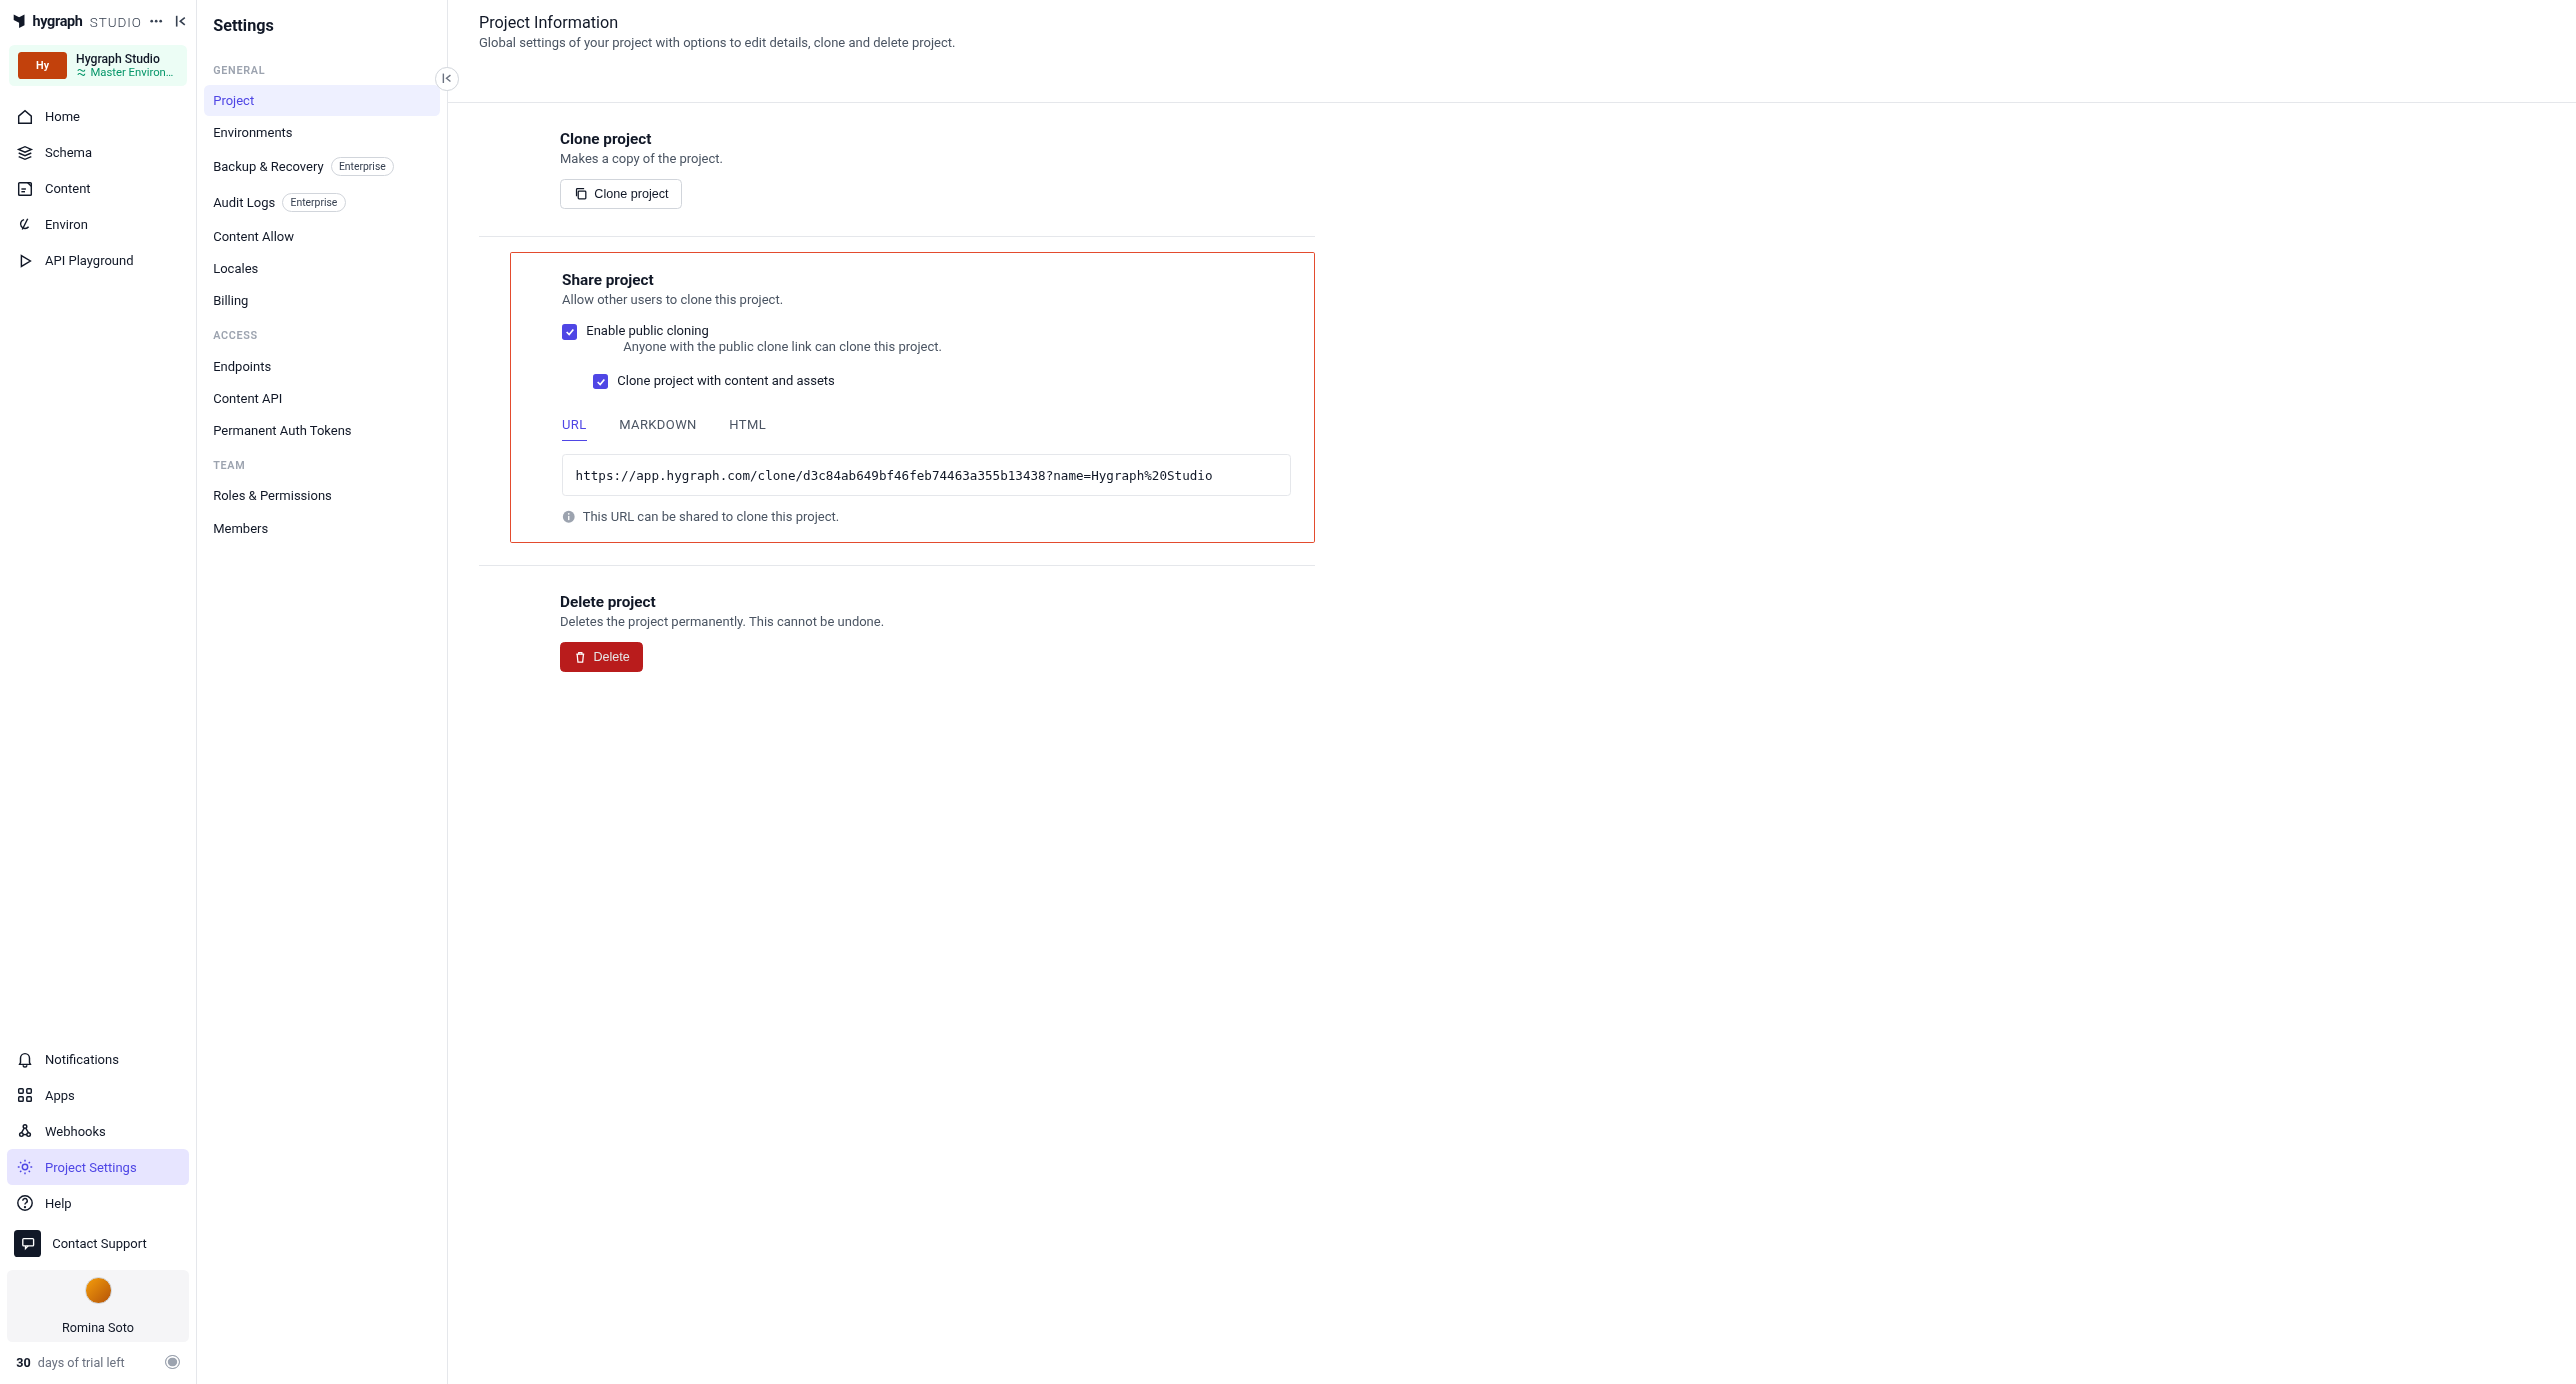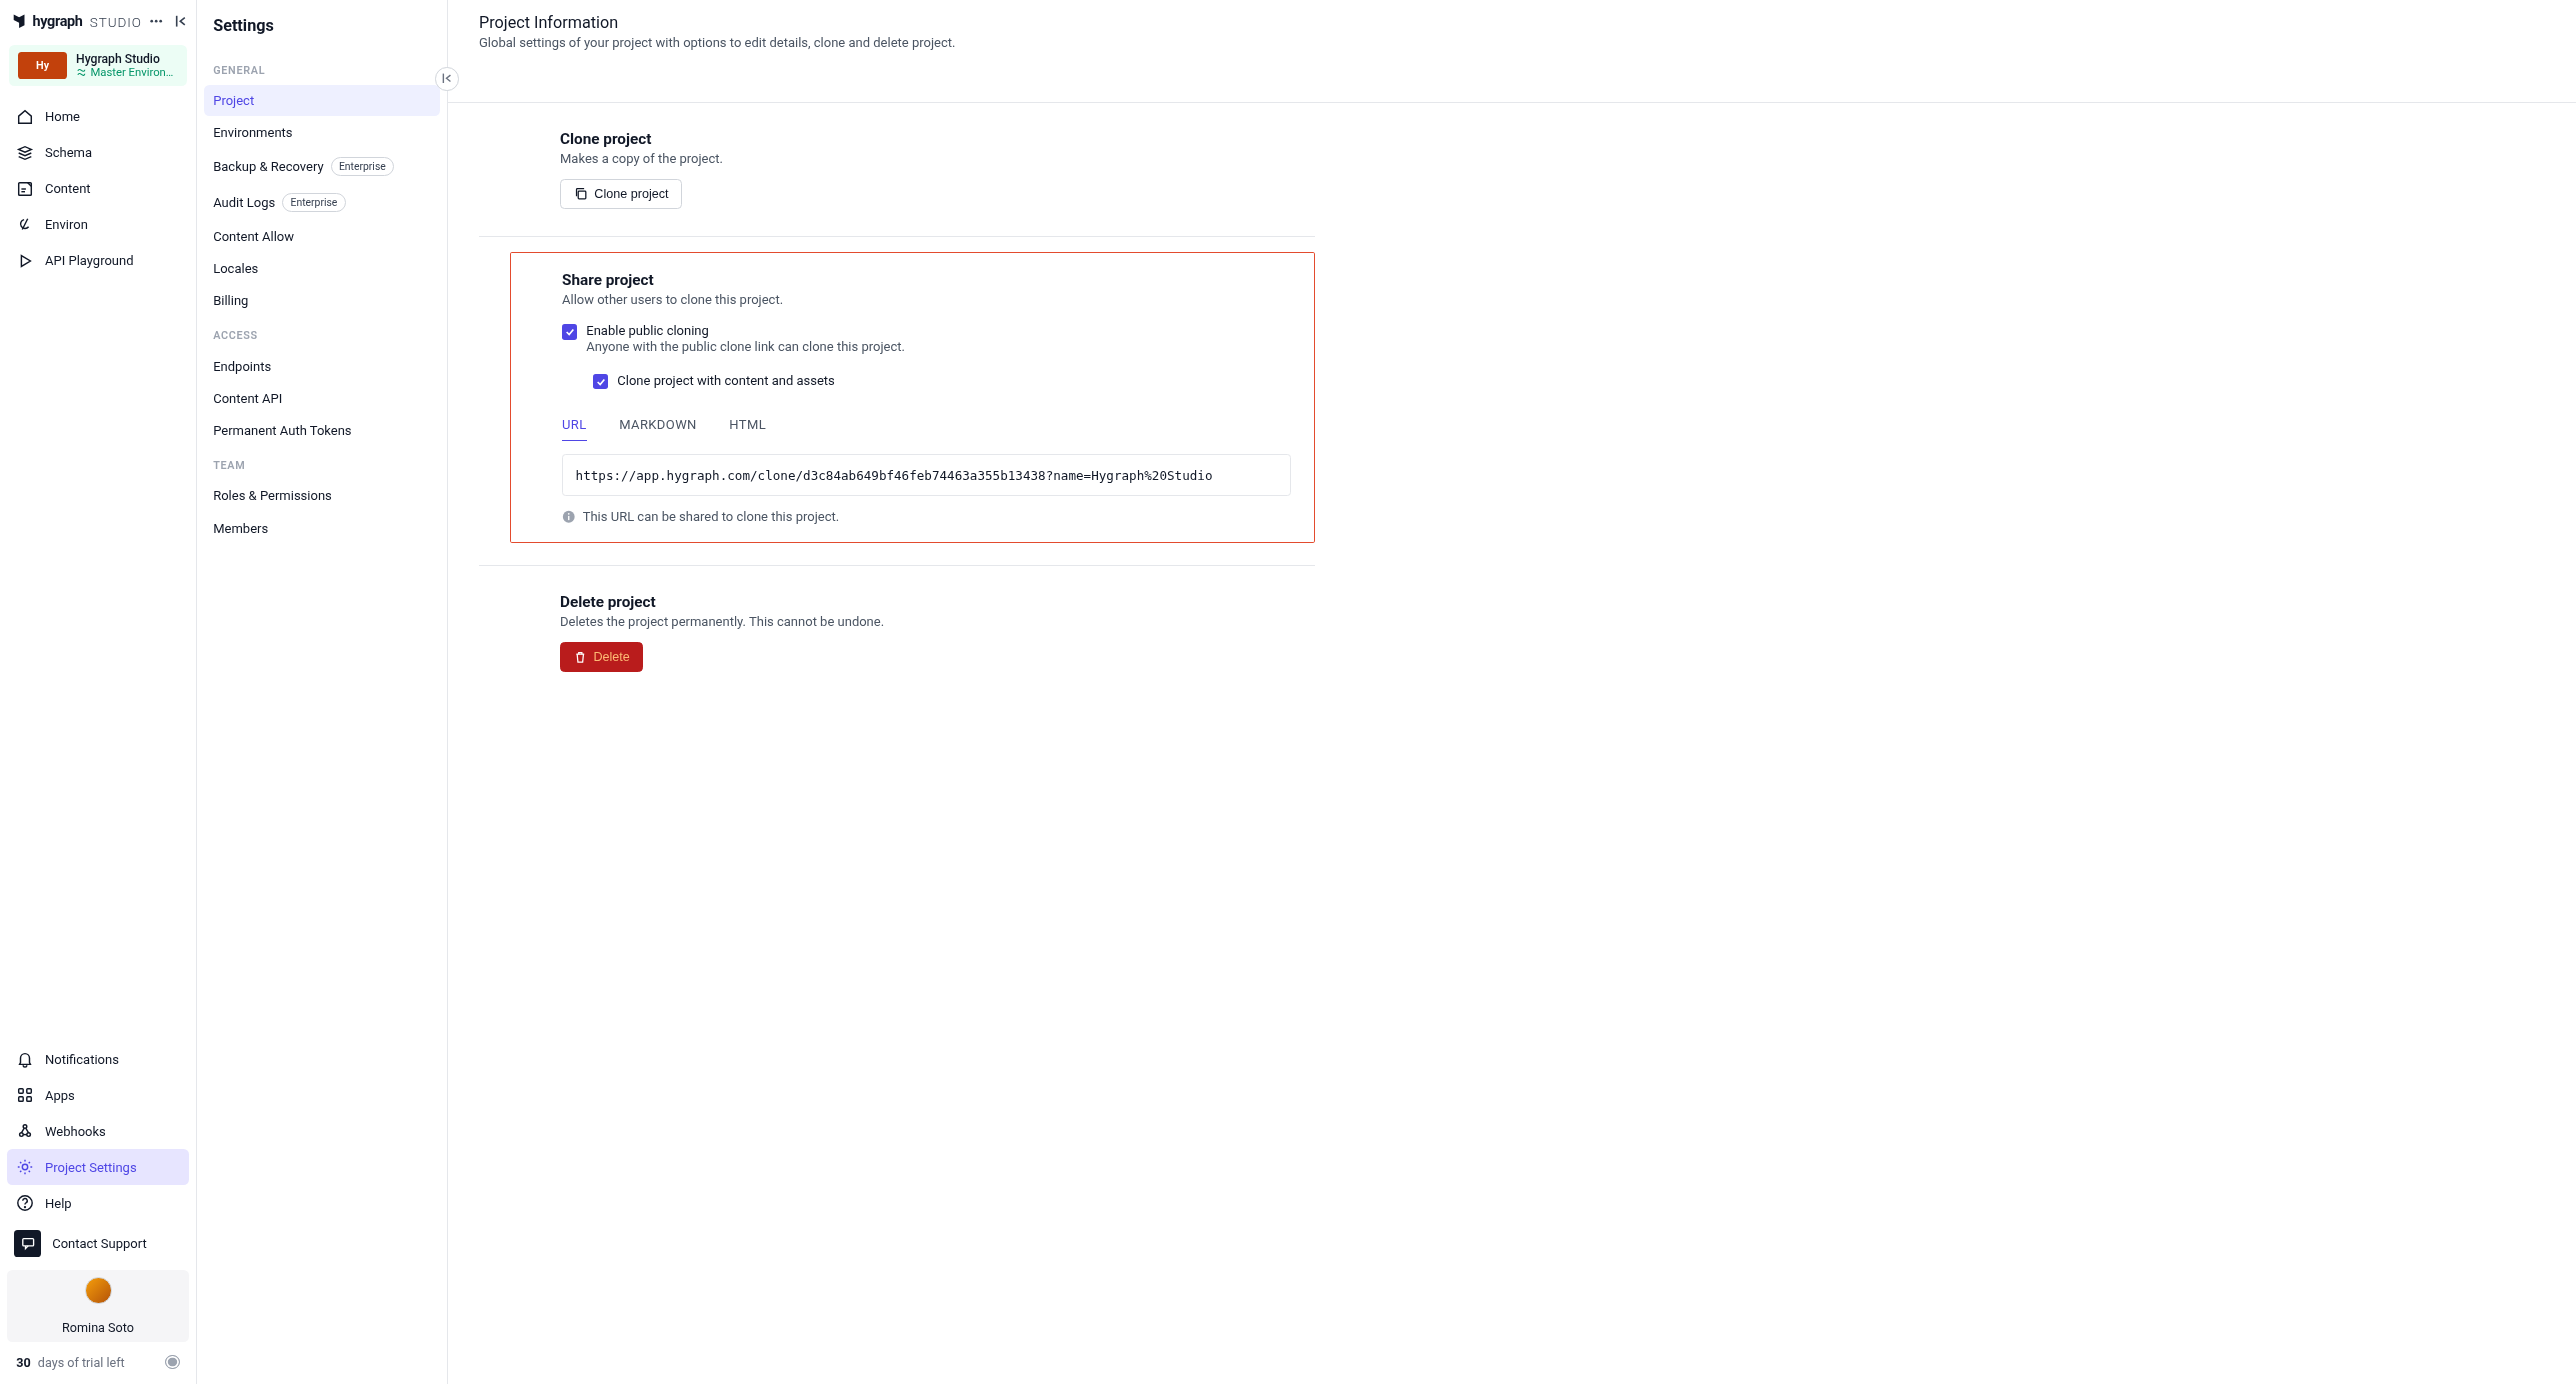--- a/index.html
+++ b/index.html
@@ -42,26 +42,26 @@
 
 .main { flex: 1; overflow: auto; }
 .main-inner { padding: 12.6px 18px 36px 31px; max-width: 885px; }
 .page-title { font-size: 16.2px; font-weight: 400; margin-bottom: 3px; }
 .page-sub { color: #4b5563; font-size: 13px; }
 .divider { border-top: 0.9px solid #e5e7eb; margin: 16.2px 0 0 0; }
 .section { padding: 27px 0 27px 81px; border-bottom: 0.9px solid #e5e7eb; }
 .section-head { font-size: 15.3px; font-weight: 700; margin-bottom: 3.6px; }
 .section-sub { color: #4b5563; font-size: 13px; margin-bottom: 12.6px; }
 .btn { display: inline-flex; align-items: center; gap: 7.2px; border: 0.9px solid #d1d5db; background: #fff; border-radius: 4.5px; padding: 7.2px 12.6px; cursor: pointer; font-size: 12.6px; color: #111827; }
-.btn-danger { background: #b91c1c; color: #fdba74; border-color: #b91c1c; }
+.btn-danger { background: #b91c1c; color: #e5e5e5; border-color: #b91c1c; }
 .highlight-box { border: 1.8px solid #e34b2e; border-radius: 1.8px; margin: 14.4px 0 0 31px; padding: 18px 23.5px 18px 51px; }
 .check-row { display: flex; gap: 9px; padding: 2.7px 0; align-items: flex-start; font-size: 13px; }
 .check-row.sub { margin-left: 31px; padding: 4.5px 0; align-items: center; }
 .checkbox { width: 15.3px; height: 15.3px; background: #4f46e5; border-radius: 2.7px; display: flex; align-items: center; justify-content: center; color: #fff; flex-shrink: 0; cursor: pointer; margin-top: 1.8px; }
-.check-desc { color: #4b5563; font-size: 13px; margin-top: 1.8px; }
+.check-desc { color: #4b5563; font-size: 13px; margin-top: 1.8px; margin-left: 37px; }
 .tabs { display: flex; gap: 32.5px; margin-top: 16.2px; border-bottom: 0.9px solid transparent; }
 .tab { padding: 7.2px 0; font-size: 13px; letter-spacing: 0.4px; color: #4b5563; cursor: pointer; border-bottom: 1.8px solid transparent; }
 .tab.active { color: #4f46e5; border-bottom-color: #4f46e5; }
 .url-box { border: 0.9px solid #e5e7eb; border-radius: 3.6px; padding: 12.6px 12.6px; margin-top: 12.6px; font-family: ui-monospace, SFMono-Regular, Menlo, Consolas, monospace; font-size: 12.6px; color: #111827; overflow-x: auto; white-space: nowrap; }
 .info-row { display: flex; align-items: center; gap: 7.2px; color: #4b5563; margin-top: 12.6px; font-size: 13px; }
 svg { display: block; }
 </style>
 </head>
 <body>
 

